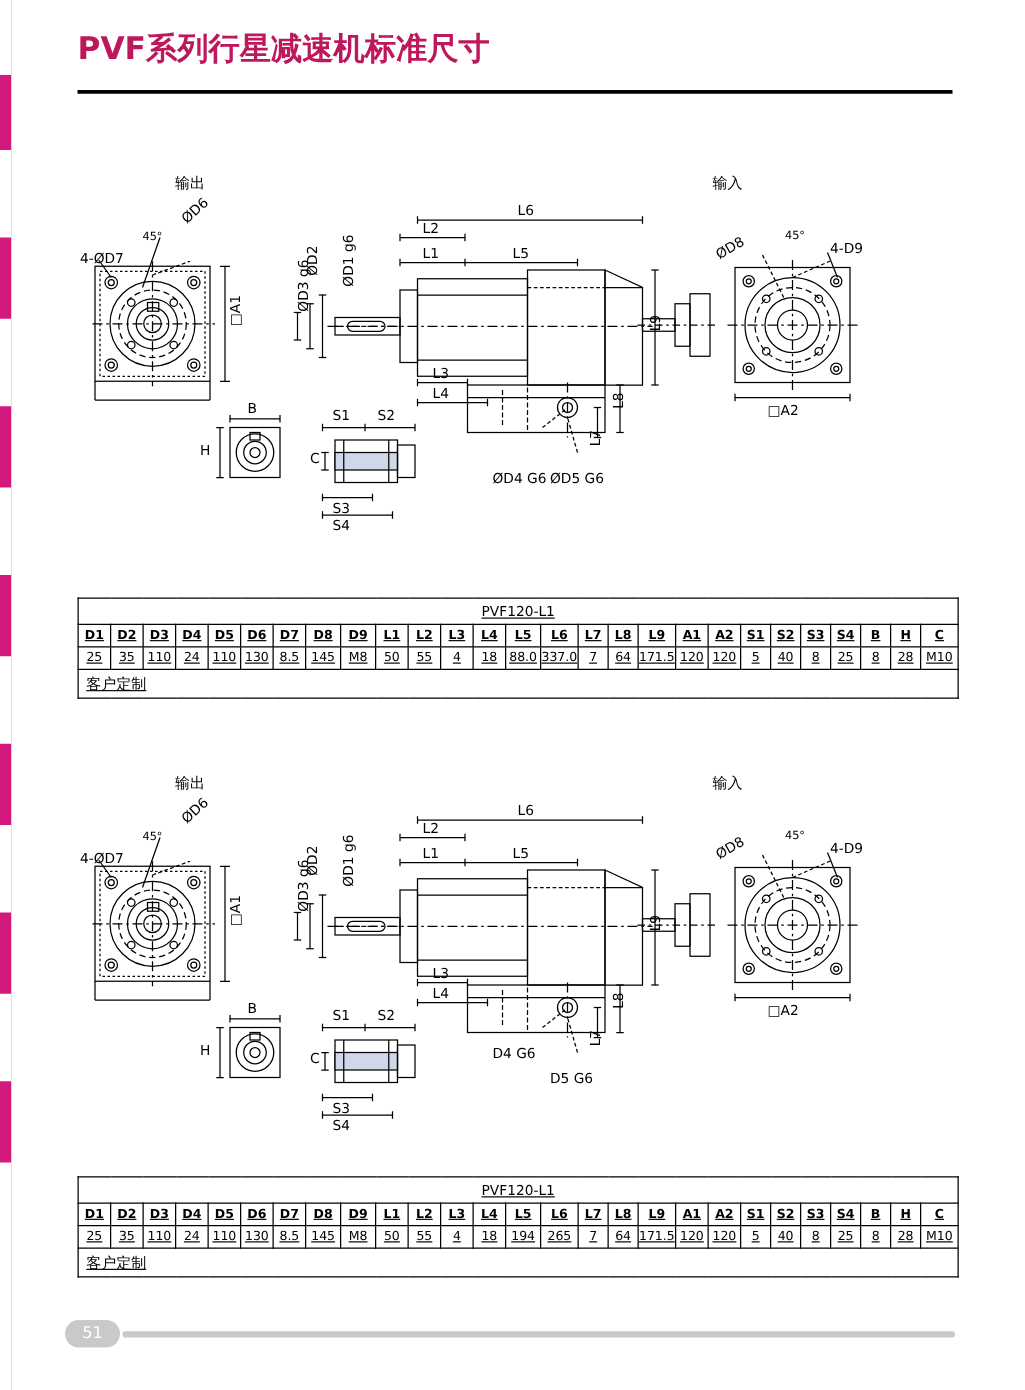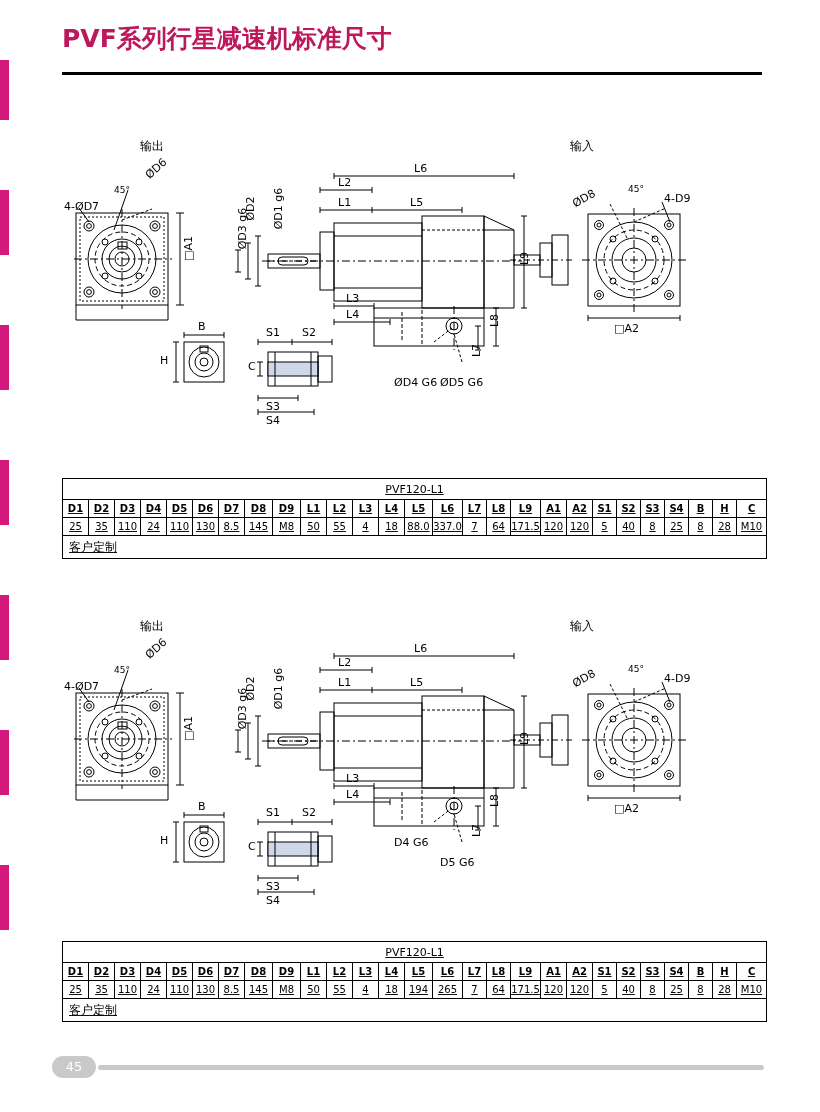--- a/index.html
+++ b/index.html
@@ -786,17 +786,17 @@
         <td>M10</td>
       </tr>
       <tr class="note">
         <td colspan="27">客户定制</td>
       </tr>
     </tbody>
       </table>
   </div>
 
   <div class="footer">
-    <div class="page-badge">45</div>
+    <div class="page-badge">51</div>
     <div class="footer-line"></div>
   </div>
 
 </div>
 
 </body></html>

